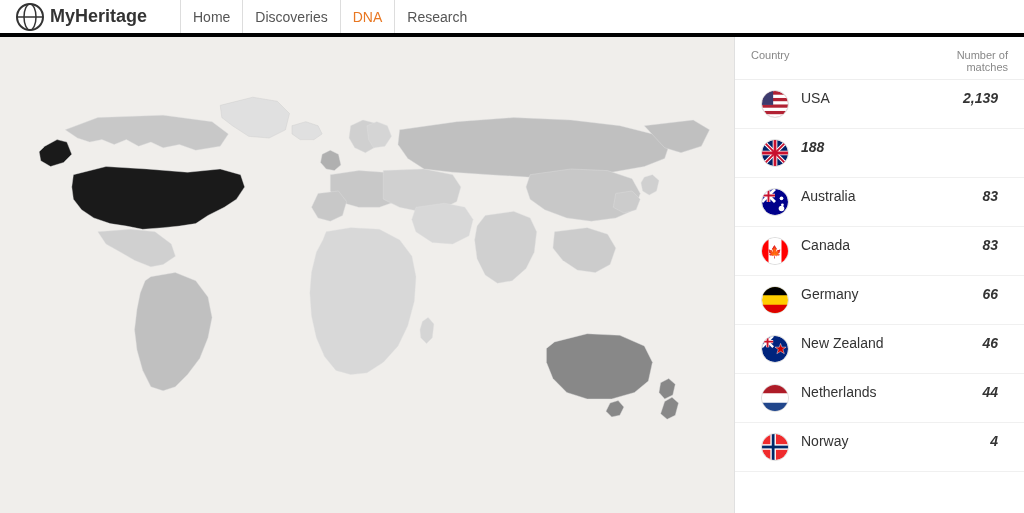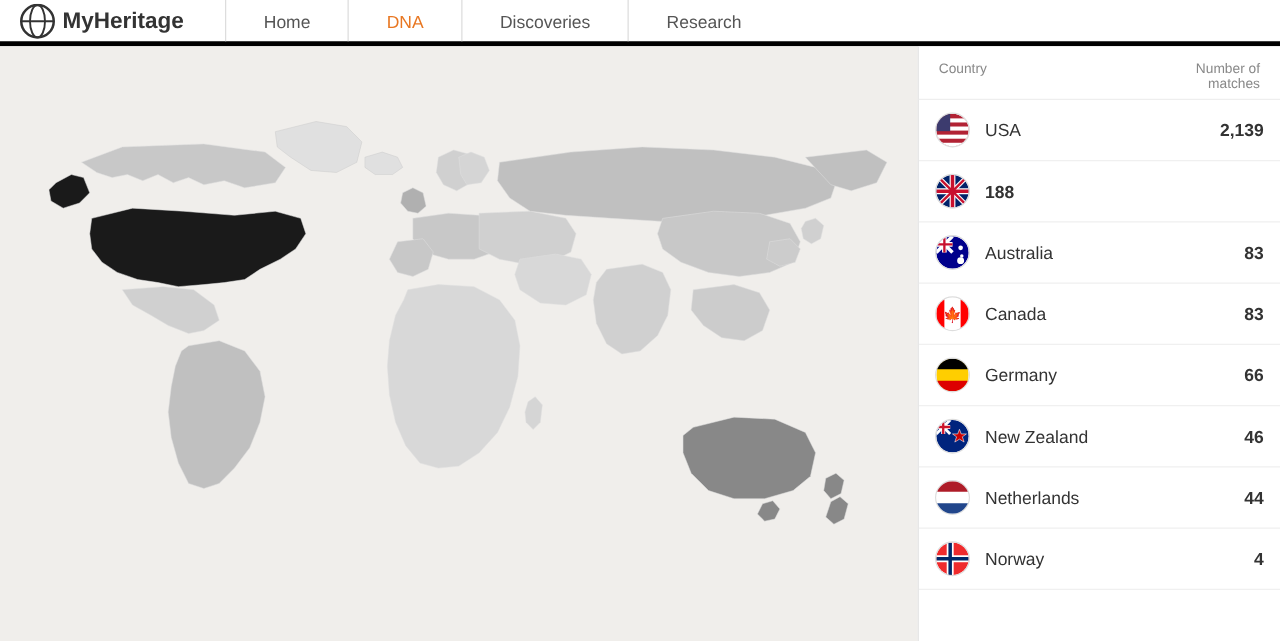--- a/index.html
+++ b/index.html
@@ -37,21 +37,21 @@
     }
     .nav {
       display: flex;
       flex: 1;
       height: 100%;
     }
     .nav-item {
       display: flex;
       align-items: center;
       justify-content: center;
-      padding: 0 30px;
+      padding: 0 12px;
       font-size: 14px;
       color: #555;
       border-left: 1px solid #ddd;
       cursor: pointer;
       height: 100%;
       white-space: nowrap;
     }
     .nav-item.active { color: #e87722; }
 
     
@@ -87,22 +87,21 @@
     .sidebar-list {
       flex: 1;
       overflow-y: auto;
     }
     .sidebar-list::-webkit-scrollbar { width: 8px; }
     .sidebar-list::-webkit-scrollbar-track { background: #f0f0f0; }
     .sidebar-list::-webkit-scrollbar-thumb { background: #c0c0c0; border-radius: 4px; }
 
     .list-item {
       display: flex;
-      align-items: center;
-      padding: 10px 13px;
+      padding: 10px 26px;
       border-bottom: 1px solid #f0f0f0;
       cursor: pointer;
     }
     .flag-icon {
       width: 28px;
       height: 28px;
       border-radius: 50%;
       margin-right: 12px;
       flex-shrink: 0;
       overflow: hidden;
@@ -110,20 +109,21 @@
     }
     .country-name {
       flex: 1;
       font-size: 14px;
       color: #333;
     }
     .match-count {
       font-size: 14px;
       font-weight: bold;
       color: #333;
+      font-style: italic;
     }
 
     
     .world-map {
       width: 100%;
       height: 100%;
     }
   </style>
 </head>
 <body>
@@ -132,22 +132,22 @@
   <div class="logo-area">
     <svg class="logo-icon" viewBox="0 0 28 28">
       <circle cx="14" cy="14" r="13" fill="none" stroke="#333" stroke-width="2"></circle>
       <ellipse cx="14" cy="14" rx="6" ry="13" fill="none" stroke="#333" stroke-width="1.5"></ellipse>
       <line x1="1" y1="14" x2="27" y2="14" stroke="#333" stroke-width="1.5"></line>
     </svg>
     <span class="logo-text">MyHeritage</span>
   </div>
   <nav class="nav">
     <div class="nav-item">Home</div>
+    <div class="nav-item">Discoveries</div>
     <div class="nav-item active">DNA</div>
-    <div class="nav-item">Discoveries</div>
     <div class="nav-item">Research</div>
   </nav>
 </header>
 
 <div class="main">
 
   <div class="map-area">
     <svg class="world-map" viewBox="0 0 900 476" xmlns="http://www.w3.org/2000/svg">
 
       <rect width="900" height="476" fill="#f0eeeb"></rect>

